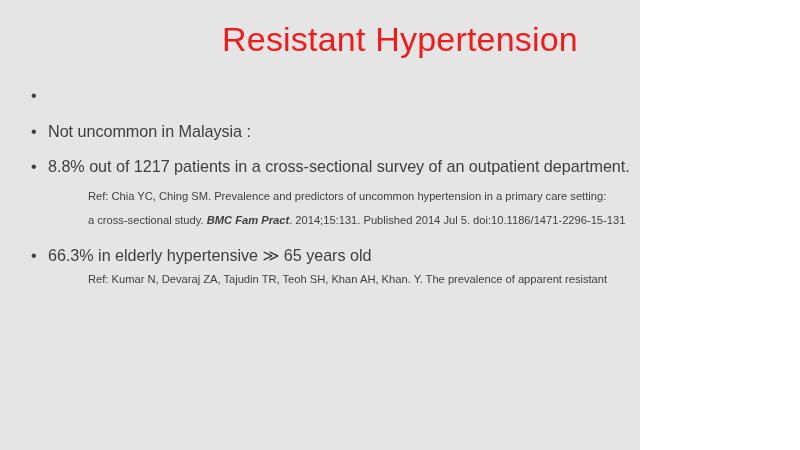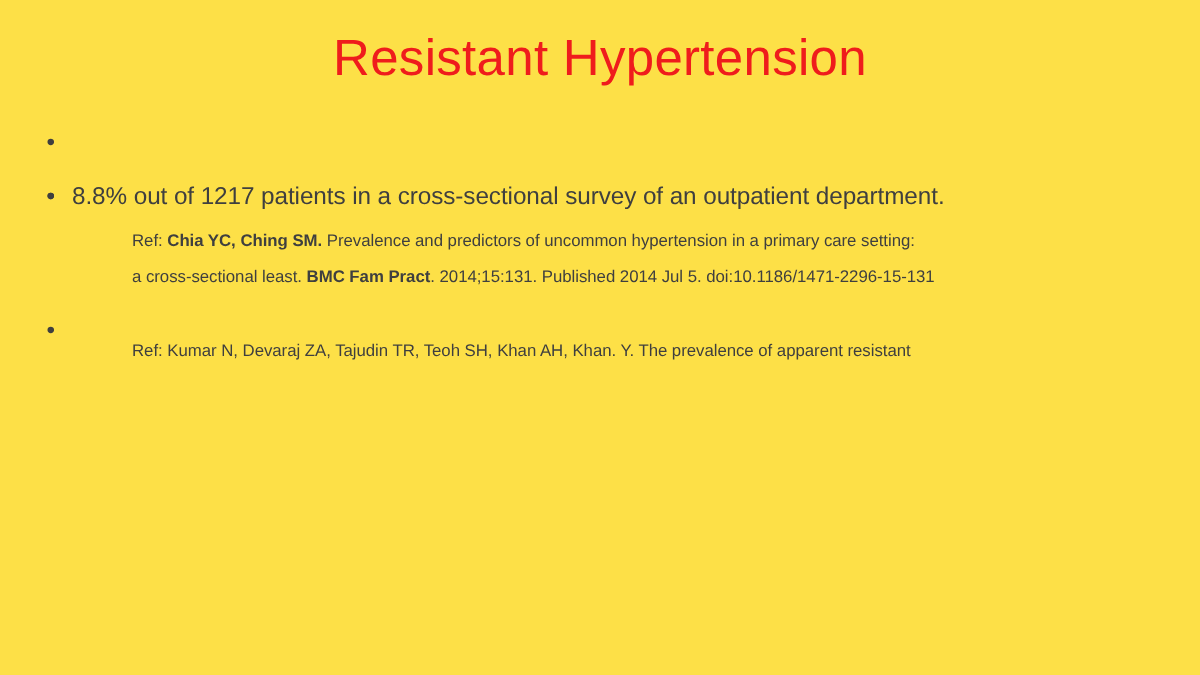--- a/index.html
+++ b/index.html
@@ -9,23 +9,23 @@
   }
   body {
     width: 800px;
     height: 450px;
     overflow: hidden;
     font-family: "Liberation Sans", sans-serif;
     color: #404040;
   }
   .slide {
     position: relative;
-    width: 800px;
+    width: 640px;
     height: 450px;
-    background: #fde047;
+    background: #e5e5e5;
   }
   .slide-title {
     position: absolute;
     left: 0;
     top: 19px;
     width: 800px;
     text-align: center;
     font-family: "Liberation Sans", sans-serif;
     font-size: 34px;
     line-height: 40px;
@@ -64,58 +64,60 @@
   .b4 { margin-top: 12px; }
 
   .ref {
     margin-left: 66px;
     font-size: 11.2px;
     line-height: 24px;
     color: #3f3f3f;
     letter-spacing: -0.02px;
   }
   .ref-1 { margin-top: 6px; }
-  .ref-2 { margin-top: 25px; }
-  .ref b { font-weight: 700; }
-  .ref .bi { font-weight: 700; }
+  .ref-2 { margin-top: 0; }
+  .ref b { font-weight: 400; }
+  .ref .bi { font-weight: 700; font-style: italic; }
   .nowrap { white-space: nowrap; }
 </style>
 </head>
 <body>
 
 <div class="slide">
 
   <div class="slide-title">Resistant Hypertension</div>
 
   <div class="body-box">
 
     <div class="bullet b1">
       <span class="dot">•</span>
     </div>
 
     <div class="bullet b2">
       <span class="dot">•</span>
+      <span>Not uncommon in Malaysia  :</span>
     </div>
 
     <div class="bullet b3">
       <span class="dot">•</span>
       <span>8.8% out of 1217 patients in a cross-sectional survey of an outpatient department.</span>
     </div>
 
     <div class="ref ref-1">
       <div>
         <span>Ref: </span><b>Chia YC, Ching SM.</b><span> Prevalence and predictors of uncommon hypertension in a primary care setting:</span>
       </div>
       <div>
-        <span>a cross-sectional least. </span><span class="bi">BMC Fam Pract</span><span>. 2014;15:131. Published 2014 Jul 5. doi:10.1186/1471-2296-15-131</span>
+        <span>a cross-sectional study. </span><span class="bi">BMC Fam Pract</span><span>. 2014;15:131. Published 2014 Jul 5. doi:10.1186/1471-2296-15-131</span>
       </div>
     </div>
 
     <div class="bullet b4">
       <span class="dot">•</span>
+      <span>66.3% in elderly hypertensive ≫ 65 years old</span>
     </div>
 
     <div class="ref ref-2">
       <div class="nowrap">Ref: Kumar N, Devaraj ZA, Tajudin TR, Teoh SH, Khan AH, Khan. Y. The prevalence of apparent resistant</div>
     </div>
 
   </div>
 </div>
 
 </body></html>

